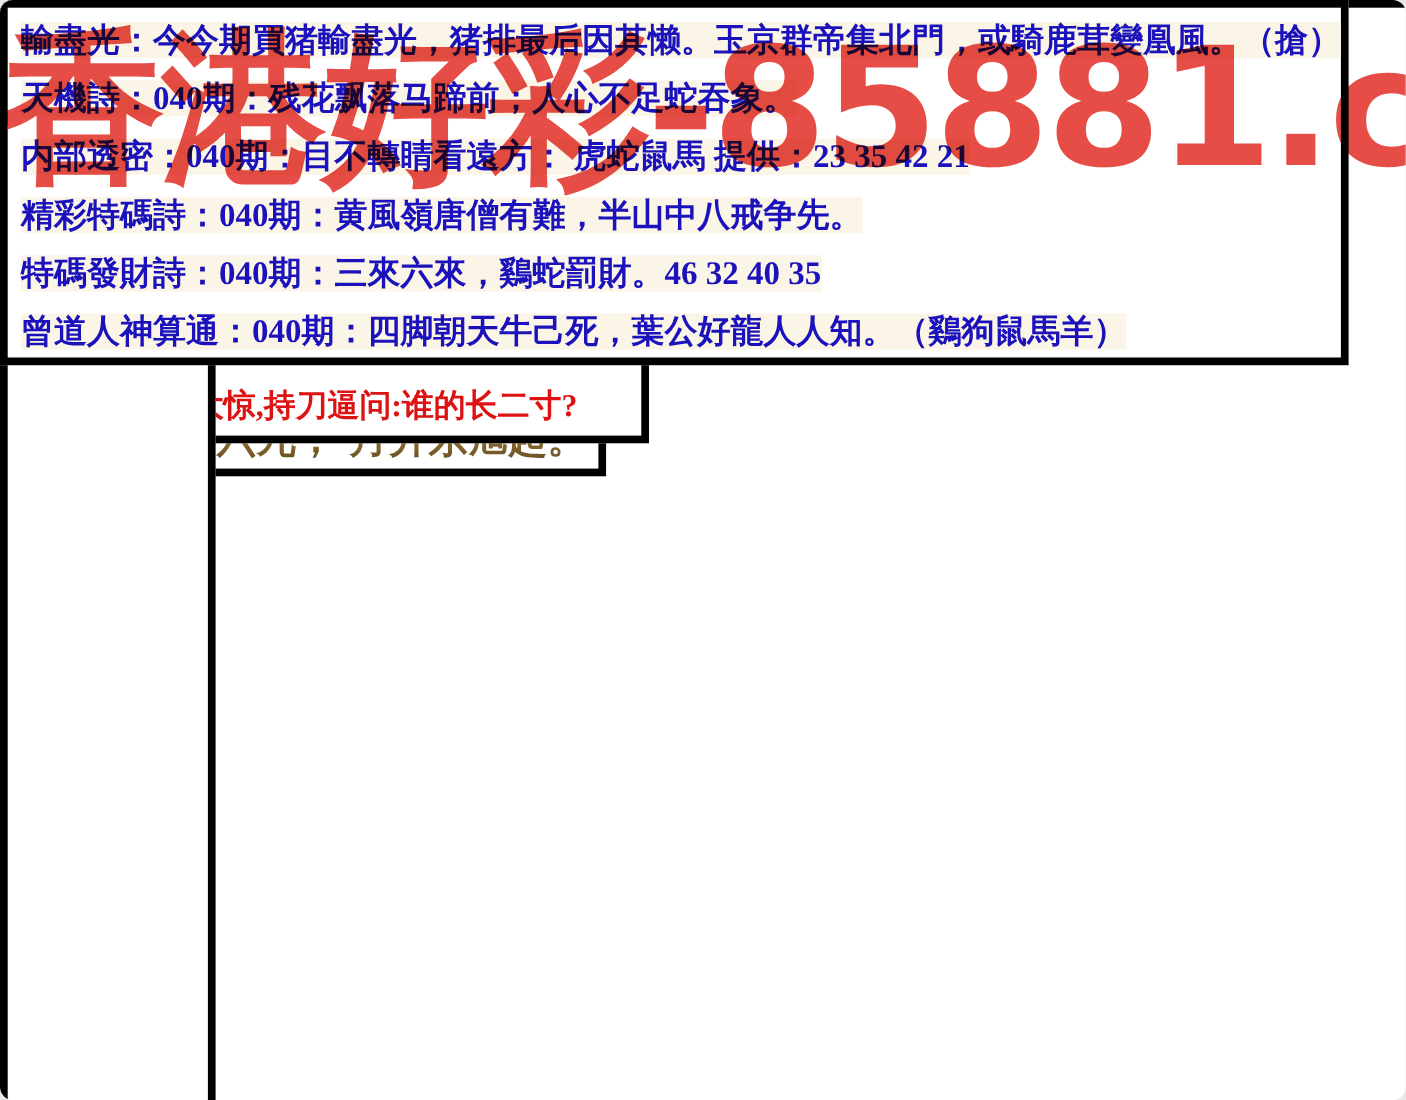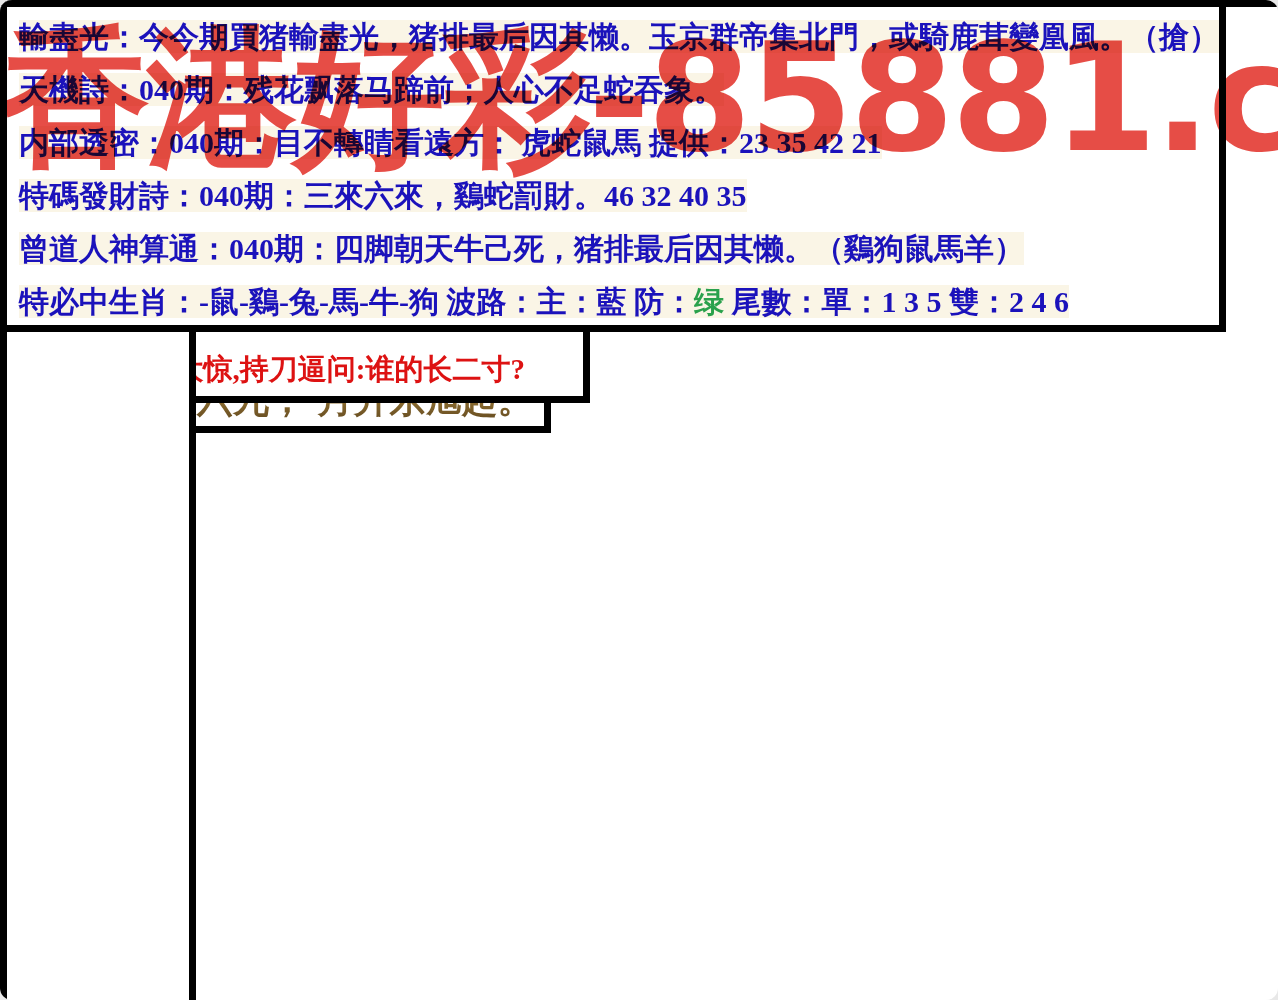--- a/index.html
+++ b/index.html
@@ -139,22 +139,20 @@
       <span>六合神童特别奉献透码诗</span>
       <span>只要用心解开诗意，特码</span>
       <span>在其中。</span>
     </div>
   </div>
 
   <div class="abs box bottom-box">
     <div class="b-row"><span class="strip">輸盡光：今今期買猪輸盡光，猪排最后因其懒。玉京群帝集北門，或騎鹿茸變凰風。（搶）</span></div>
     <div class="b-row"><span class="strip">天機詩：040期：残花飘落马蹄前；人心不足蛇吞象。</span></div>
     <div class="b-row"><span class="strip">内部透密：040期：目不轉睛看遠方：  虎蛇鼠馬 提供：23 35 42 21</span></div>
+    <div class="b-row"><span class="strip">精彩特碼詩：040期：黄風嶺唐僧有難，半山中八戒争先。</span></div>
     <div class="b-row"><span class="strip">特碼發財詩：040期：三來六來，鷄蛇罰財。46 32 40 35</span></div>
-    <div class="b-row"><span class="strip">曾道人神算通：040期：四脚朝天牛己死，猪排最后因其懒。（鷄狗鼠馬羊）</span></div>
-    <div class="b-row">
-      <span class="strip"><span>特必中生肖：-鼠-鷄-兔-馬-牛-狗 波路：主：</span><span class="wave-blue">藍</span><span> 防：</span><span class="wave-green">绿</span><span> 尾數：單：1 3 5 雙：2 4 6</span></span>
-    </div>
+    <div class="b-row"><span class="strip">曾道人神算通：040期：四脚朝天牛己死，葉公好龍人人知。（鷄狗鼠馬羊）</span></div>
   </div>
 
   <div class="abs watermark">香港好彩-85881.cc</div>
 
 </div>
 
 </body></html>

